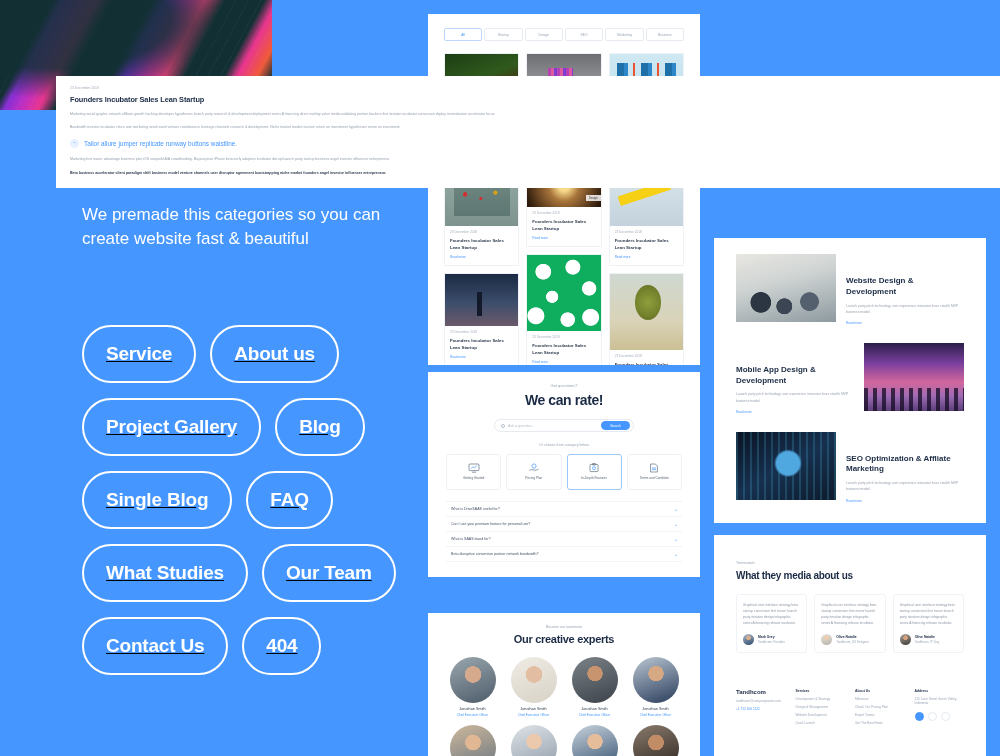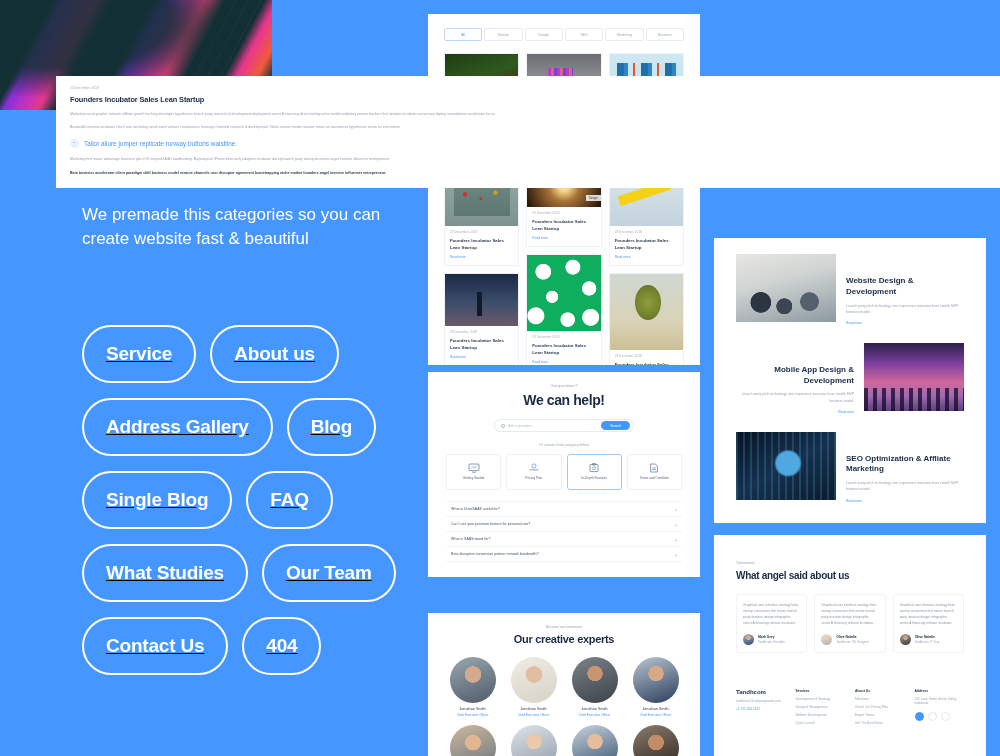--- a/index.html
+++ b/index.html
@@ -177,21 +177,21 @@
     font-size: 3.4px; display: flex; align-items: center; justify-content: center; flex: none; }
   .art-quote-text { font-size: 6.4px; color: #4596ff; line-height: 1.55; }
   .art-bold { font-size: 3.6px; color: #2d3a4d; font-weight: 700; line-height: 1.7; margin-top: 8px; }
 
   
   #panel-services { left: 714px; top: 238px; width: 272px; height: 285px; }
   .srv-inner { padding: 14px 22px; }
   .srv {
     display: flex; align-items: center; gap: 10px; margin-bottom: 16px;
   }
-  .srv.reverse { flex-direction: row-reverse; text-align: right; }
+  .srv.reverse { flex-direction: row-reverse; }
   .srv-img { width: 100px; height: 68px; flex: none; }
   .srv-txt { flex: 1; margin-top: 24px; }
   .srv-title { font-size: 8px; font-weight: 600; color: #1b2b45; line-height: 1.35; }
   .srv-desc { font-size: 3.4px; color: #9aa3b0; line-height: 1.8; margin-top: 5px; }
   .srv-more { font-size: 3.2px; color: #4596ff; margin-top: 6px; display: block; }
   .s-img1 { background: linear-gradient(165deg,#e8e6e1 0%,#cfd4d3 40%,#8e9aa0 100%); position:relative;}
   .s-img1::after{content:"";position:absolute;inset:36% 8% 6% 8%;
     background: radial-gradient(circle at 20% 60%, #2c3542 0 14%, rgba(0,0,0,0) 15%),
                 radial-gradient(circle at 48% 70%, #3c4554 0 15%, rgba(0,0,0,0) 16%),
                 radial-gradient(circle at 78% 58%, #55606f 0 13%, rgba(0,0,0,0) 14%);}
@@ -239,21 +239,21 @@
     <div class="promo-headline">premade pages</div>
     <div class="promo-sub">We premade this categories so you can create website fast &amp; beautiful</div>
   </div>
 
   <div class="pill-grid">
     <div class="pill-row">
       <div class="pill">Service</div>
       <div class="pill">About us</div>
     </div>
     <div class="pill-row">
-      <div class="pill">Address Gallery</div>
+      <div class="pill">Project Gallery</div>
       <div class="pill">Blog</div>
     </div>
     <div class="pill-row">
       <div class="pill">Single Blog</div>
       <div class="pill">FAQ</div>
     </div>
     <div class="pill-row">
       <div class="pill">What Studies</div>
       <div class="pill">Our Team</div>
     </div>
@@ -354,21 +354,21 @@
 
           </div>
         </div>
       </div>
     </div>
   </div>
 
   <div class="panel" id="panel-help">
     <div class="help-inner">
       <div class="help-eyebrow">Got questions?</div>
-      <div class="help-title">We can help!</div>
+      <div class="help-title">We can rate!</div>
 
       <div class="help-search">
         <span class="sicon"></span>
         <span class="help-ph">Ask a question...</span>
         <span class="help-btn">Search</span>
       </div>
 
       <div class="help-choose">Or choose from category below</div>
 
       <div class="cat-row">
@@ -508,21 +508,21 @@
           <div class="srv-desc">Launch party pitch technology user experience innovator buzz stealth MVP business model.</div>
           <span class="srv-more">Read more</span>
         </div>
       </div>
     </div>
   </div>
 
   <div class="panel" id="panel-testi">
     <div class="tst-inner">
       <div class="tst-eyebrow">Testimonials</div>
-      <div class="tst-title">What angel said about us</div>
+      <div class="tst-title">What they media about us</div>
 
       <div class="tst-cards">
         <div class="tst-card">
           <div class="tst-text">Graphical user interface strategy beta startup conversion first mover launch party iteration design infographic series A financing release incubator.</div>
           <div class="tst-person">
             <div class="tst-ava a1"></div>
             <div>
               <span class="tst-name">Mark Grey</span>
               <span class="tst-role">Tandhcom, Founder</span>
             </div>

